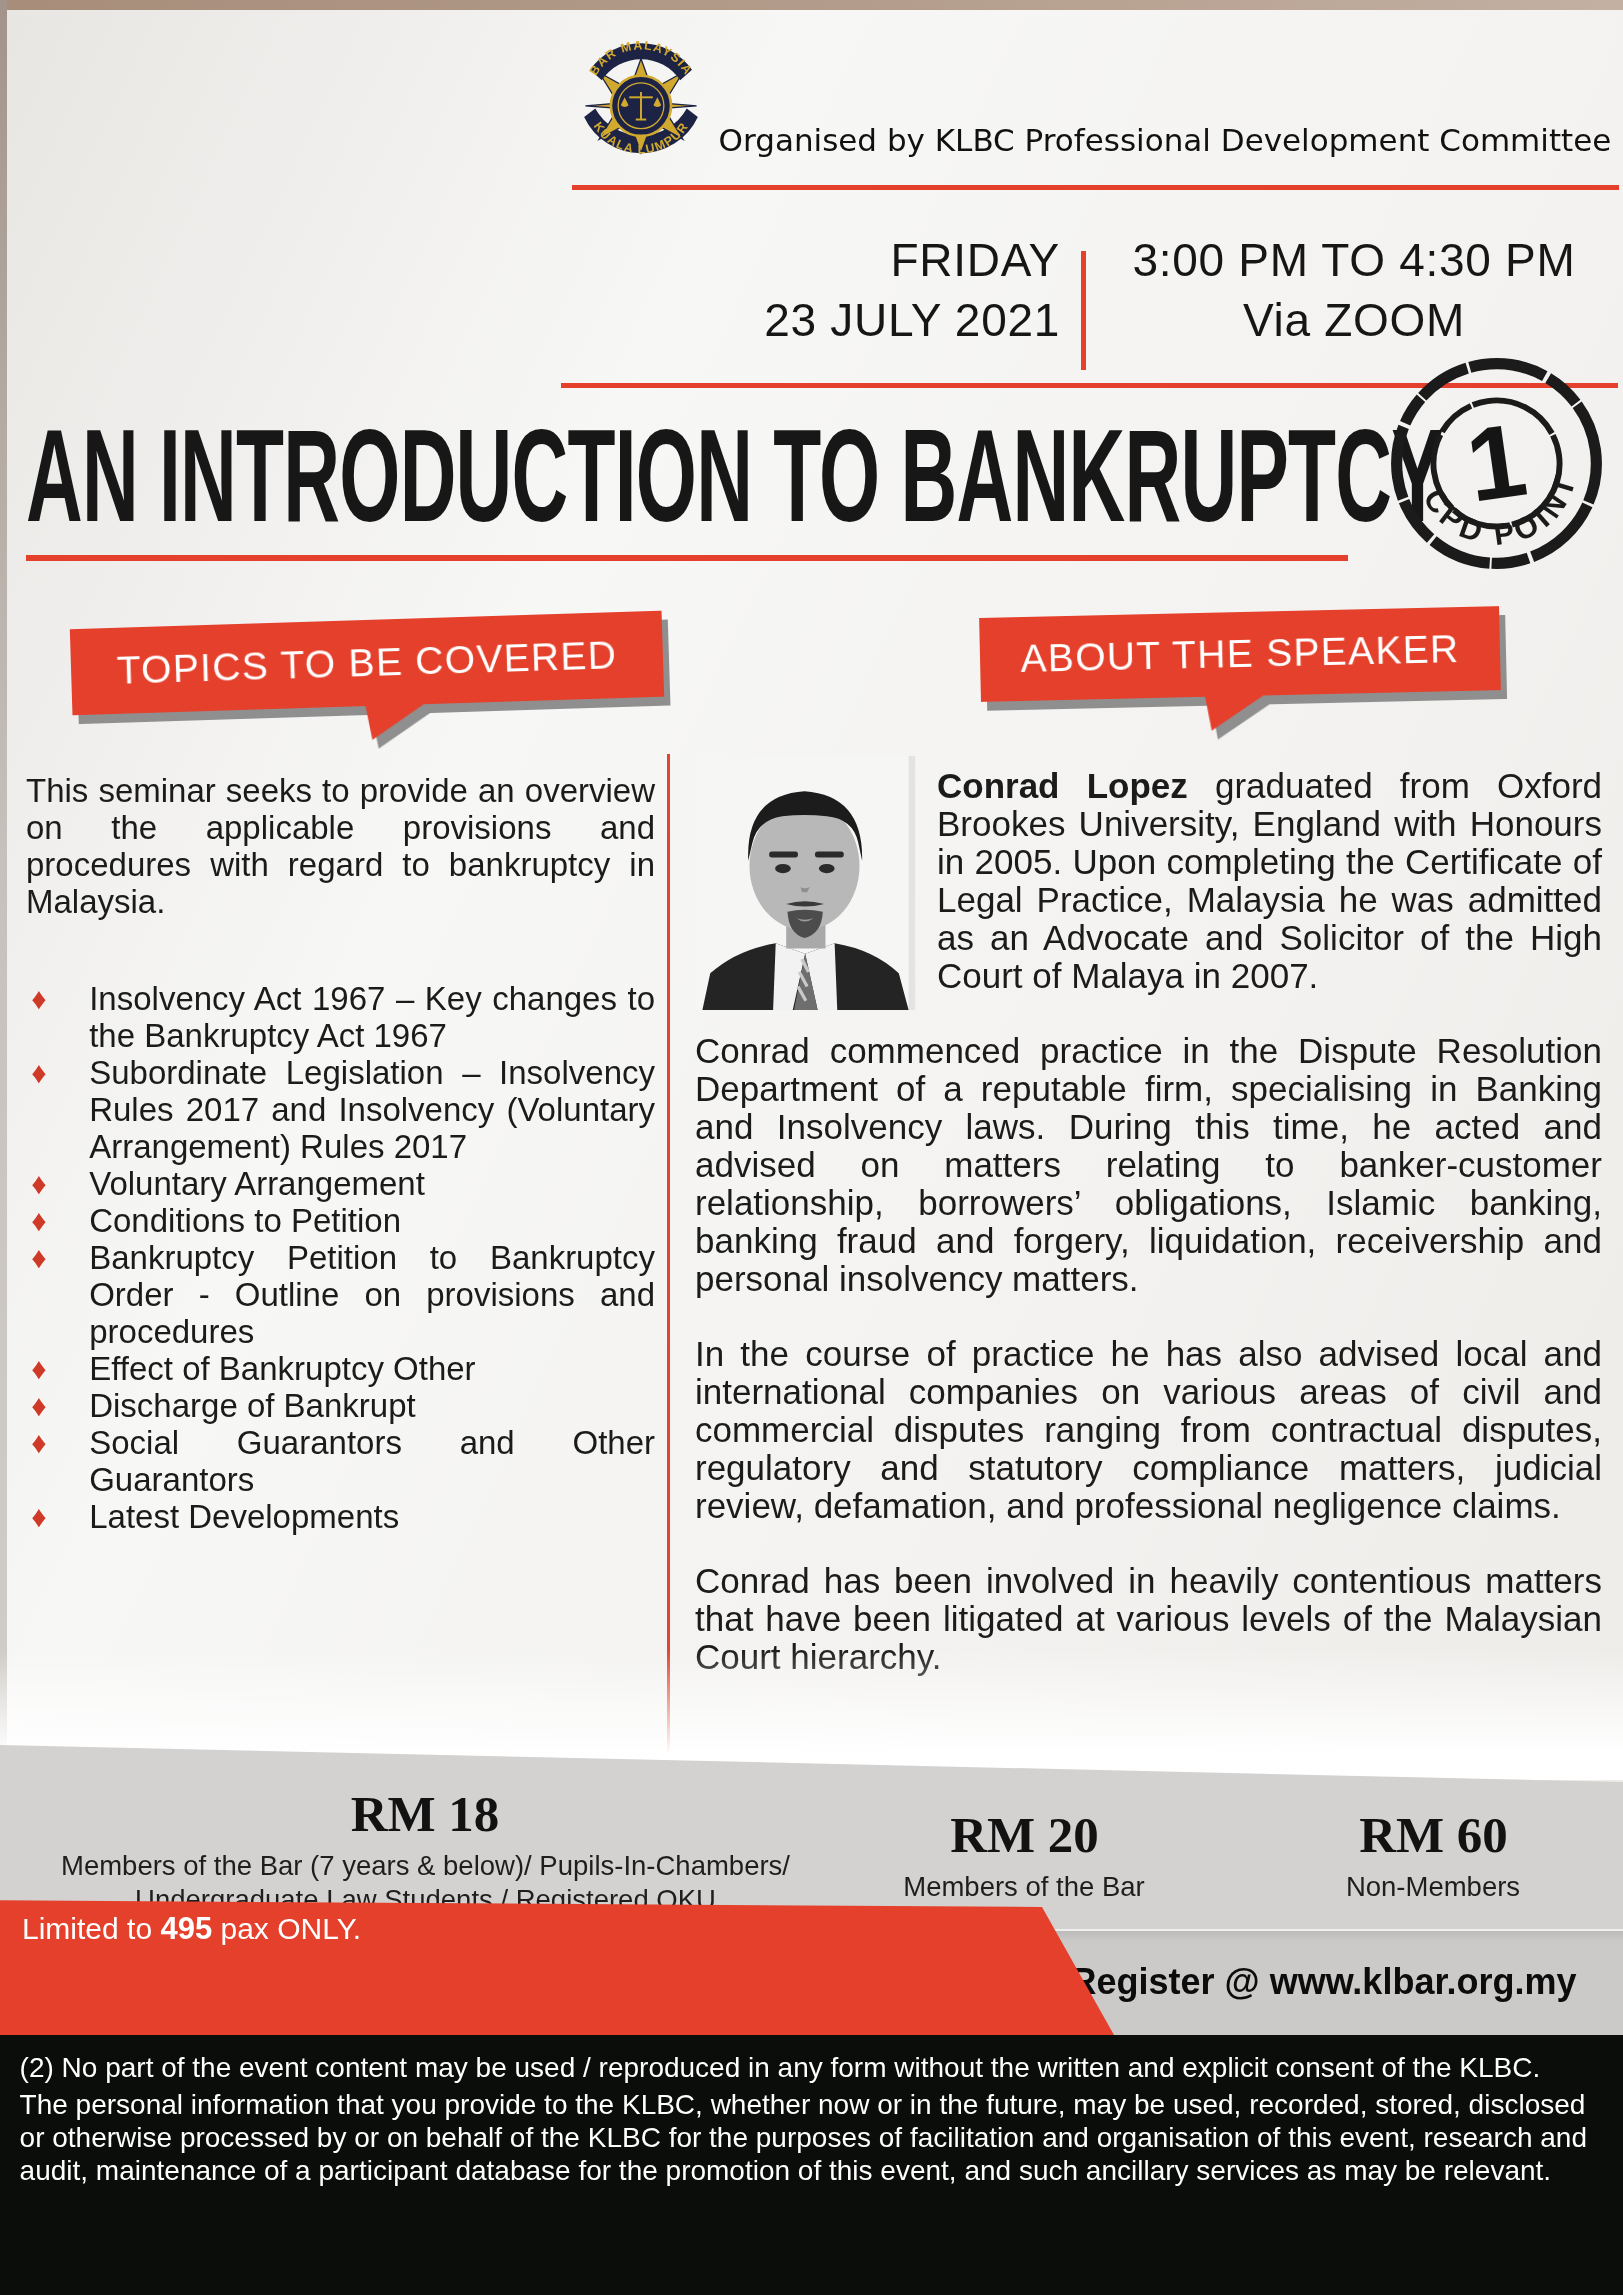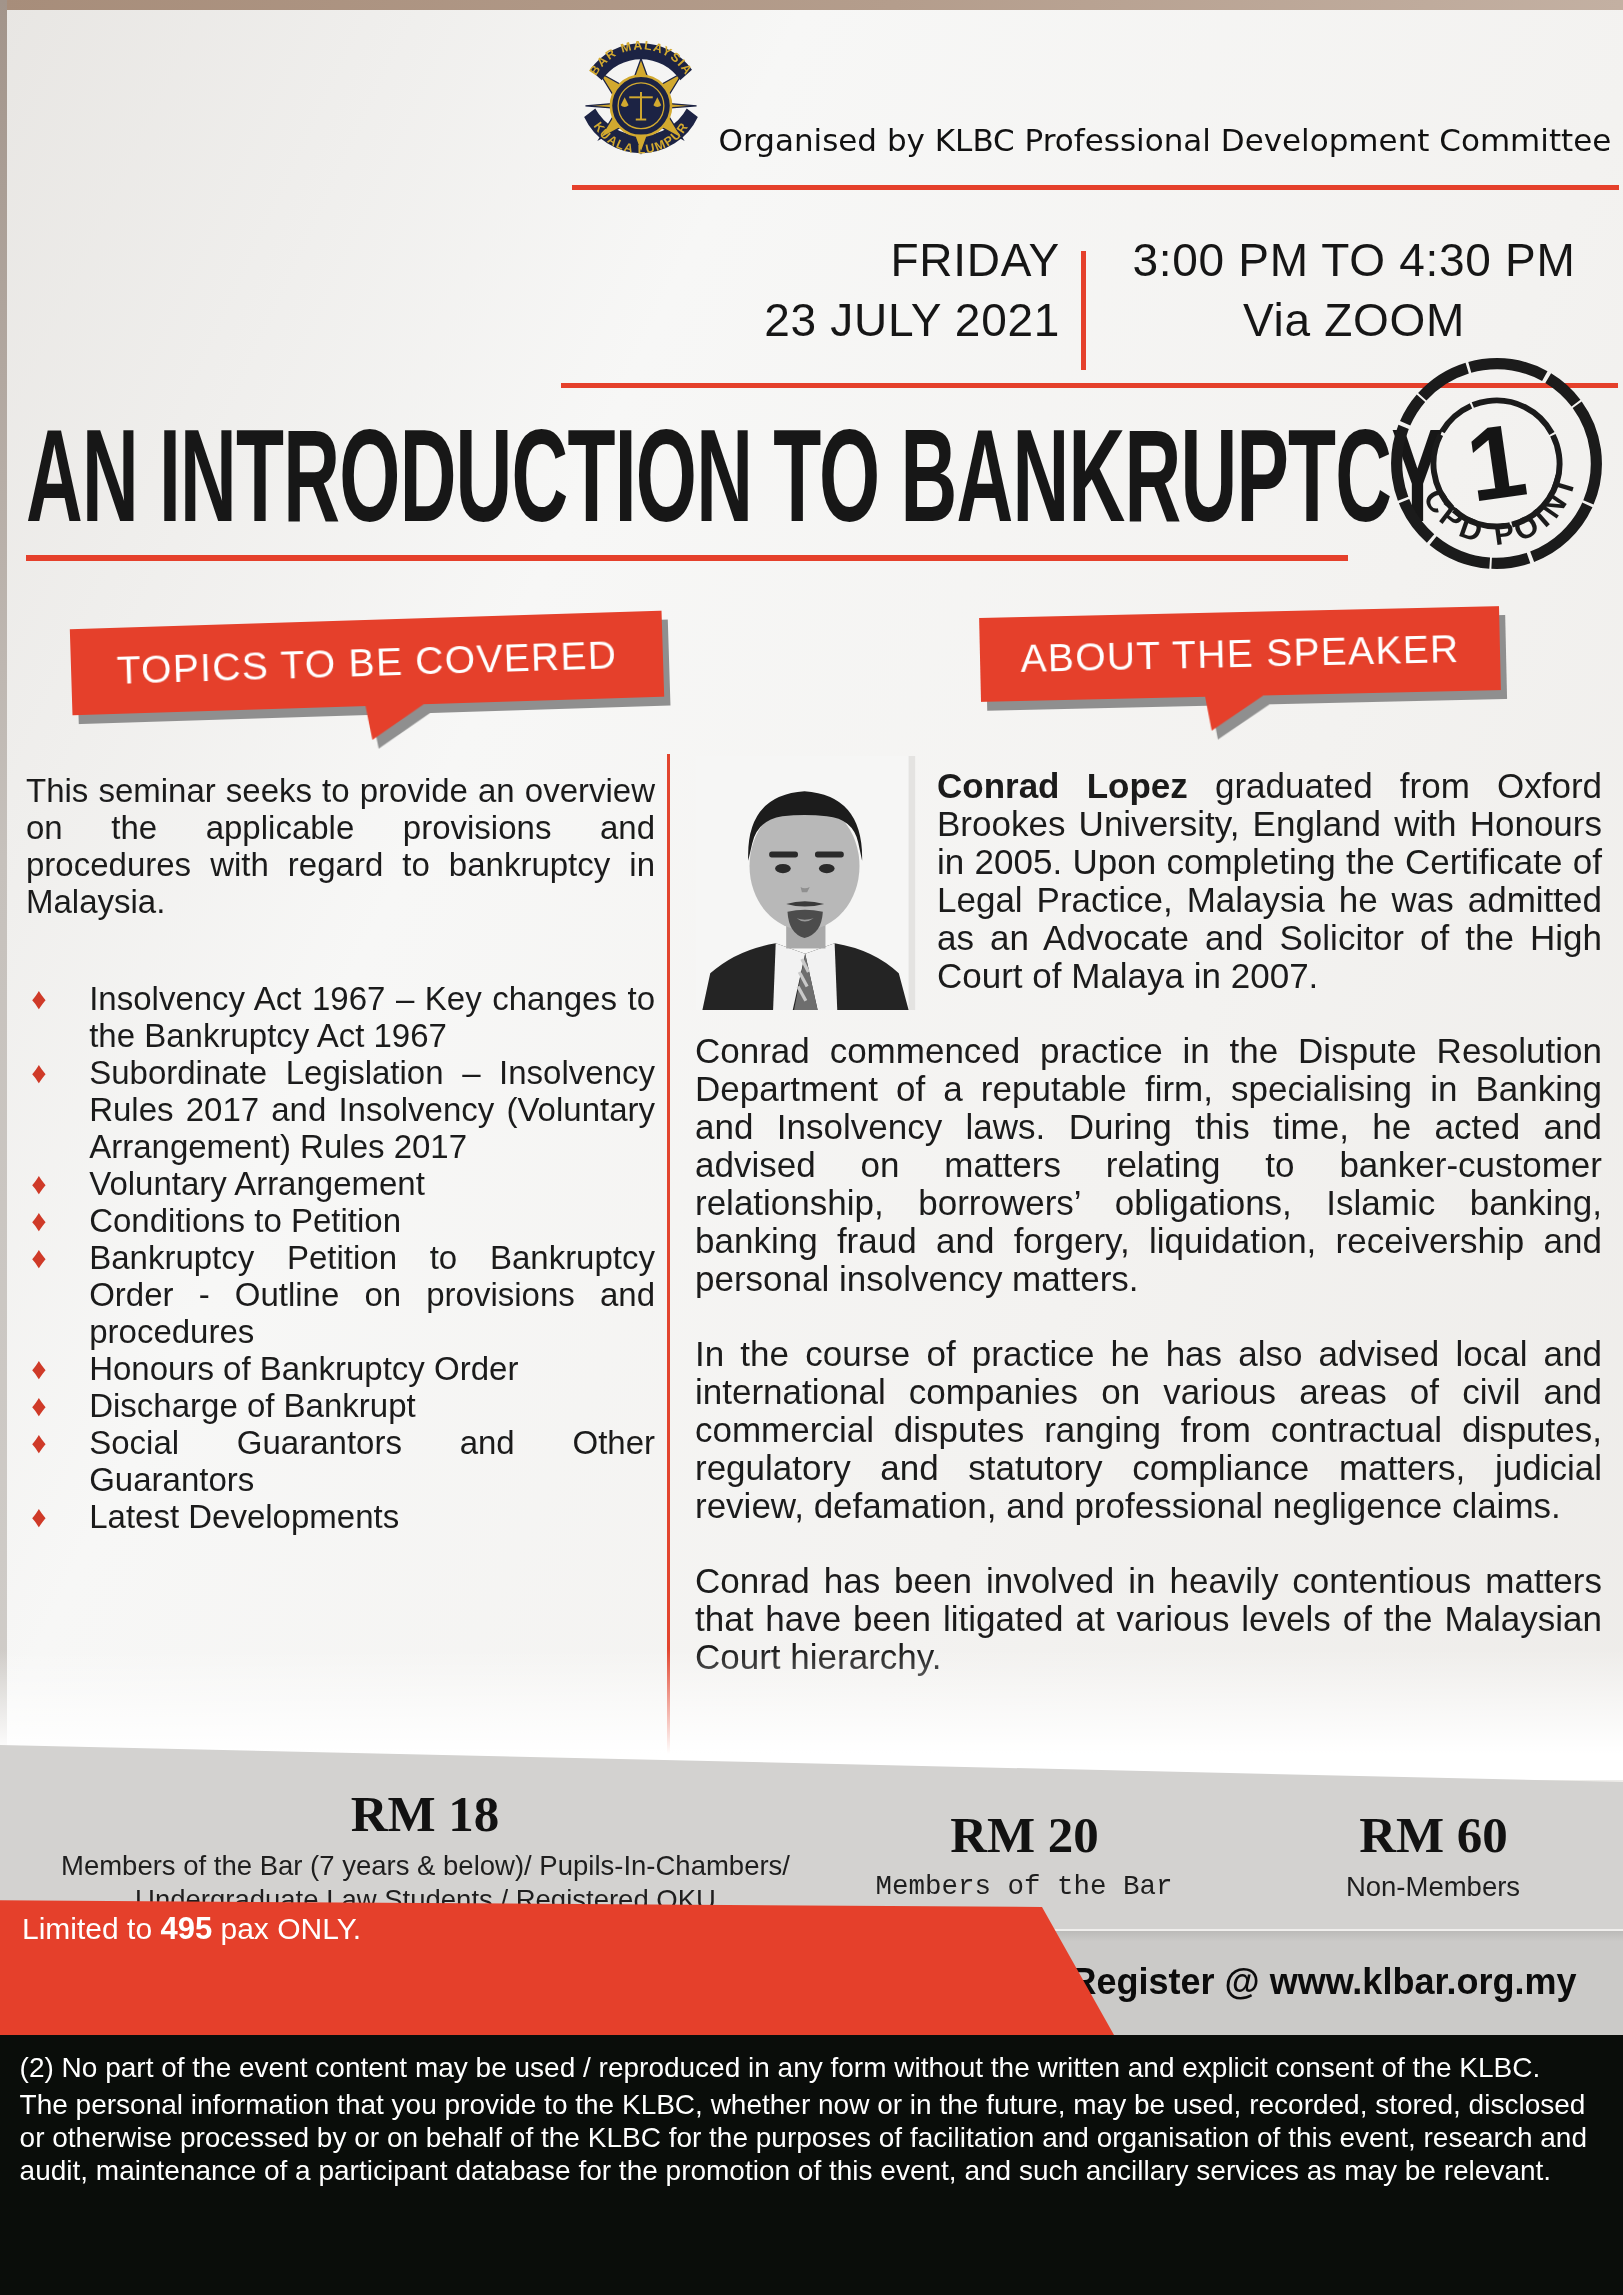--- a/index.html
+++ b/index.html
@@ -65,21 +65,21 @@
   .curl { position:absolute; left:0; top:1649px; width:1623px; height:131px;
     background:linear-gradient(to bottom,rgba(250,250,249,0),#ffffff 80%); }
   .gray-band { position:absolute; left:0; top:1741px; width:1623px; height:296px;
     background:#d3d2d0; clip-path:polygon(0 3.9px,100% 41px,100% 100%,0 100%); }
   .price { position:absolute; text-align:center; font-family:"Liberation Serif", serif;
     font-weight:bold; font-size:51px; color:#121212; }
   .caption { position:absolute; text-align:center; font-size:27.5px; line-height:34px; color:#1e1e1e; }
   .t1p { left:209px; top:1785px; width:432px; }
   .t1c { left:0px;  top:1849px; width:851px; }
   .t2p { left:815px; top:1806px; width:419px; }
-  .t2c { left:867px; top:1870px; width:314px;font-family:Liberation Mono, monospace; }
+  .t2c { left:867px; top:1870px; width:314px; }
   .t3p { left:1224px; top:1806px; width:419px; }
   .t3c { left:1276px; top:1870px; width:314px; }
 
   .register-band { position:absolute; left:1024px; top:1929px; width:599px; height:106px;
     background:linear-gradient(to bottom,#bbbab8 0,#cbcac8 10.5px);
     border-top:2px solid #f0efed; box-sizing:border-box; }
   .register-label { margin-top:30px; text-align:center; font-size:36px; font-weight:bold; color:#0c0c0c; }
 
   .limit-banner { position:absolute; left:0; top:1899px; width:1116px; height:136px;
     background:#e5402b; clip-path:polygon(0 1.3px,1042px 7.9px,1114px 136px,0 136px); color:#fff; }
@@ -183,21 +183,21 @@
     <div class="bullet-row">
       <span class="diamond">♦</span>
       <div class="btext">Conditions to Petition</div>
       </div>
     <div class="bullet-row">
       <span class="diamond">♦</span>
       <div class="btext">Bankruptcy Petition to Bankruptcy Order - Outline on provisions and procedures</div>
       </div>
     <div class="bullet-row">
       <span class="diamond">♦</span>
-      <div class="btext">Honours of Bankruptcy Order</div>
+      <div class="btext">Effect of Bankruptcy Other</div>
       </div>
     <div class="bullet-row">
       <span class="diamond">♦</span>
       <div class="btext">Discharge of Bankrupt</div>
       </div>
     <div class="bullet-row">
       <span class="diamond">♦</span>
       <div class="btext">Social Guarantors and Other Guarantors</div>
       </div>
     <div class="bullet-row">

